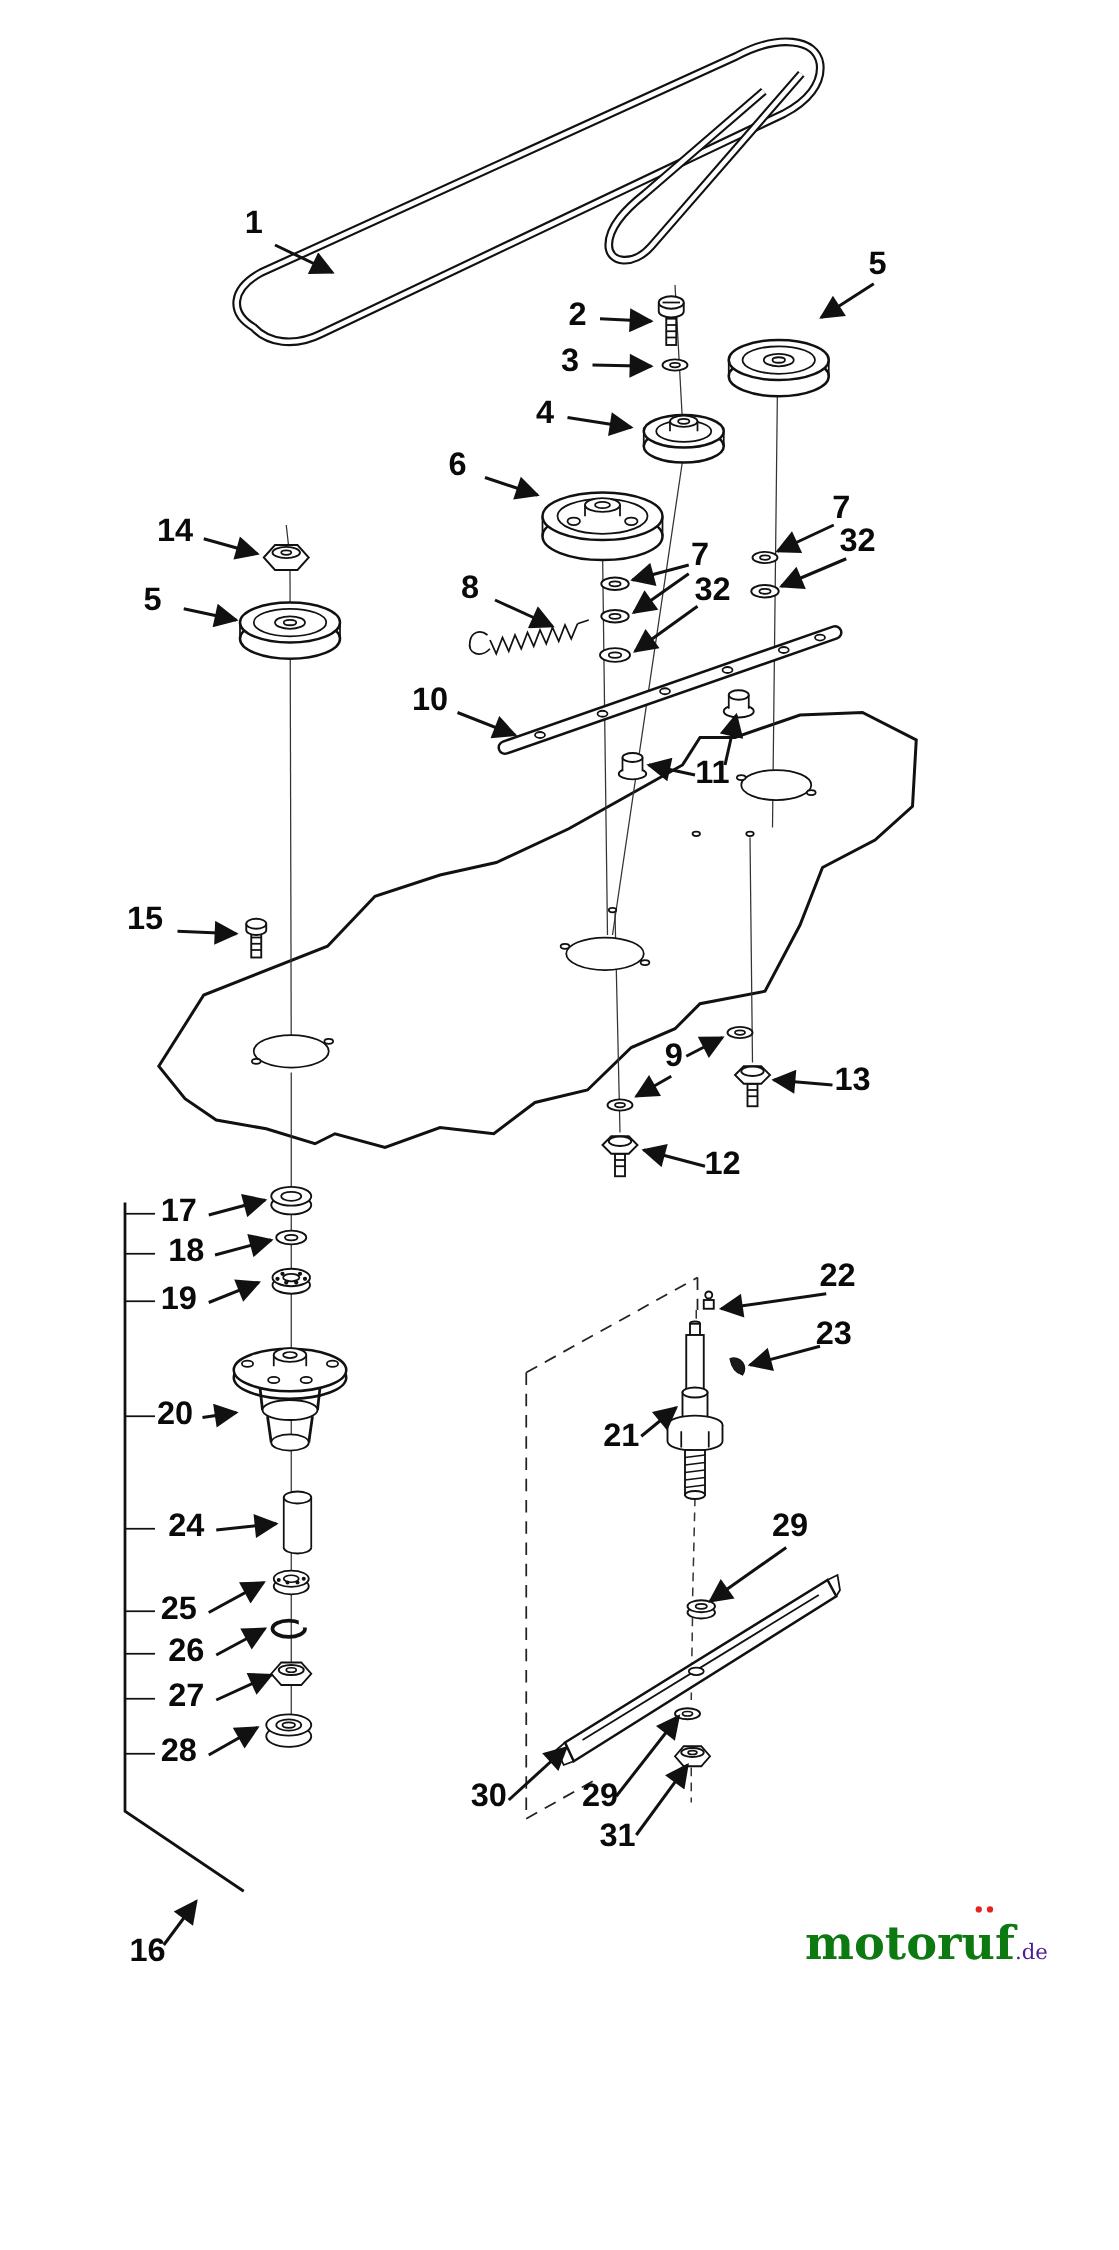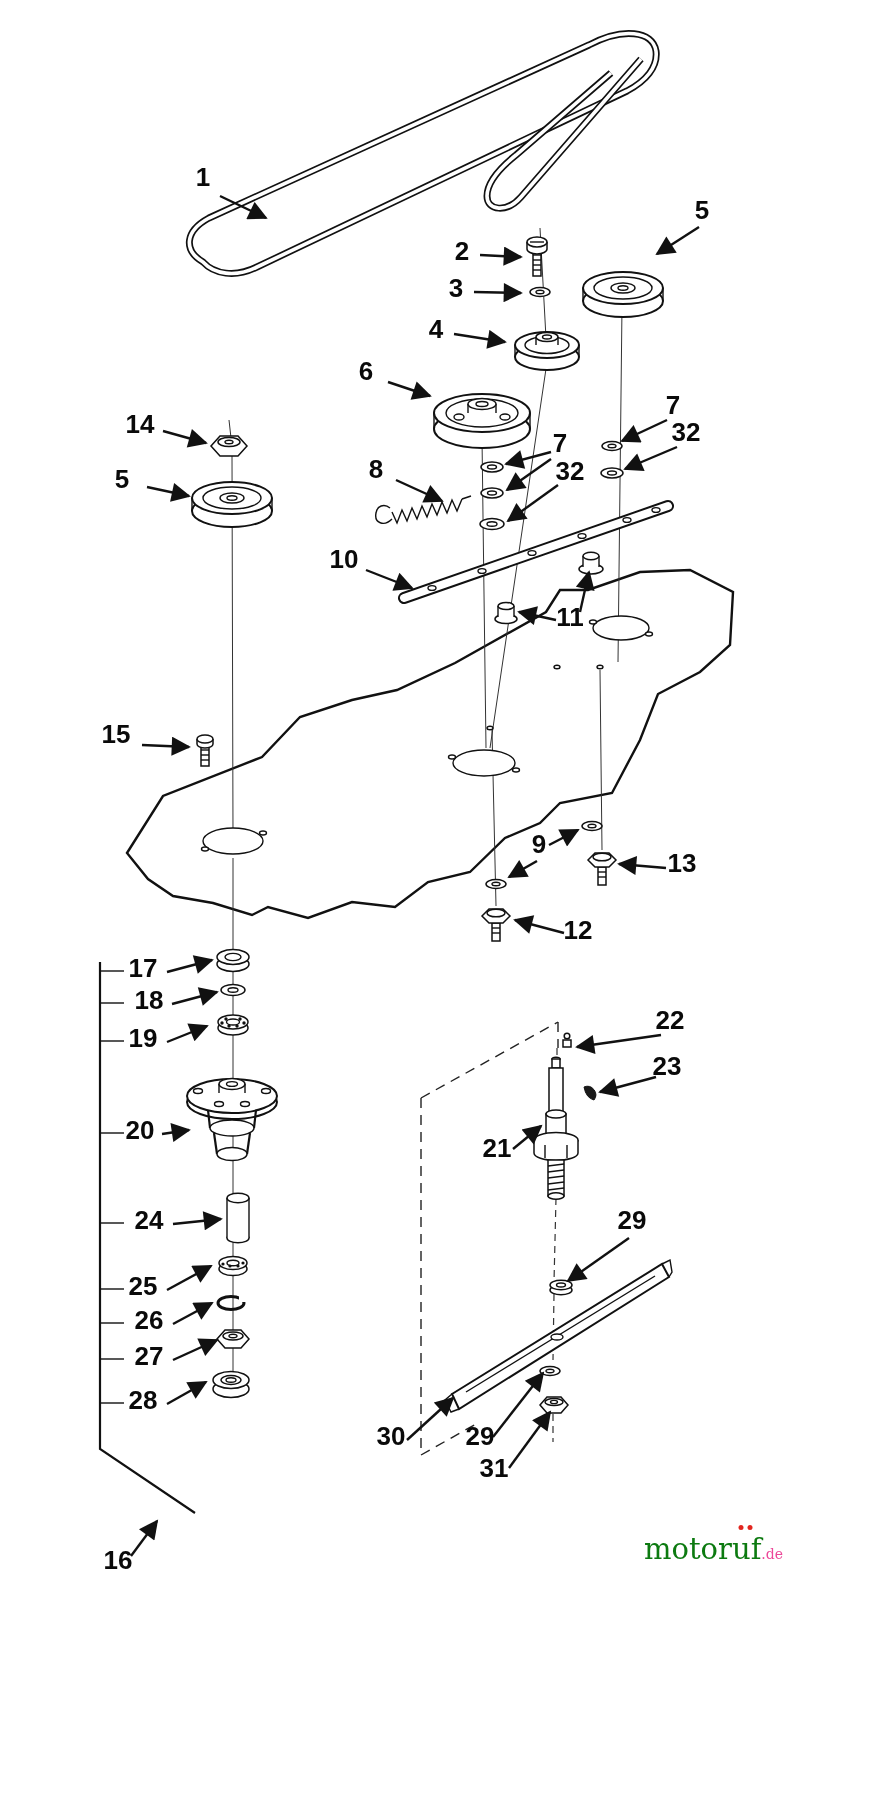--- a/index.html
+++ b/index.html
@@ -18,25 +18,25 @@
   .dot{fill:#111;stroke:none;}
   .arrow{stroke:#111;stroke-width:2.4;fill:none;marker-end:url(#ah);}
   .lbl{font:bold 26px "Liberation Sans",sans-serif;fill:#0a0a0a;text-anchor:middle;}
   .belt-o{fill:none;stroke:#111;stroke-width:7;}
   .belt-i{fill:none;stroke:#fff;stroke-width:3.6;}
   .bar-o{stroke:#111;stroke-width:12;stroke-linecap:round;fill:none;}
   .bar-i{stroke:#fff;stroke-width:8;stroke-linecap:round;fill:none;}
   .dk{fill:#fff;stroke:#111;stroke-width:2.4;}
   
   .watermark{position:absolute;left:644px;top:1532px;white-space:nowrap;}
-  .wm-brand{font-family:"DejaVu Serif",serif;font-weight:normal;font-size:29px;color:#0c7a10;}
+  .wm-brand{font-family:"DejaVu Serif",serif;font-weight:bold;font-size:37px;color:#0c7a10;}
   .wm-u{position:relative;display:inline-block;}
   .wm-dots{position:absolute;top:-7px;left:50%;transform:translateX(-50%);width:5px;height:5px;
            border-radius:50%;background:#e2261f;box-shadow:9px 0 0 #e2261f;}
-  .wm-suffix{font-family:"DejaVu Serif",serif;font-size:14px;color:#ec4899;}
+  .wm-suffix{font-family:"DejaVu Serif",serif;font-size:17px;color:#4c1d95;}
 </style>
 </head>
 <body>
 
 <div class="page">
 
 <svg width="895" height="1800" viewBox="0 0 895 1800">
   <defs>
     <marker id="ah" viewBox="0 0 10 10" refX="9" refY="5" markerWidth="9" markerHeight="8" orient="auto-start-reverse">
       <path d="M0,0 L10,5 L0,10 Z" fill="#111"></path>

